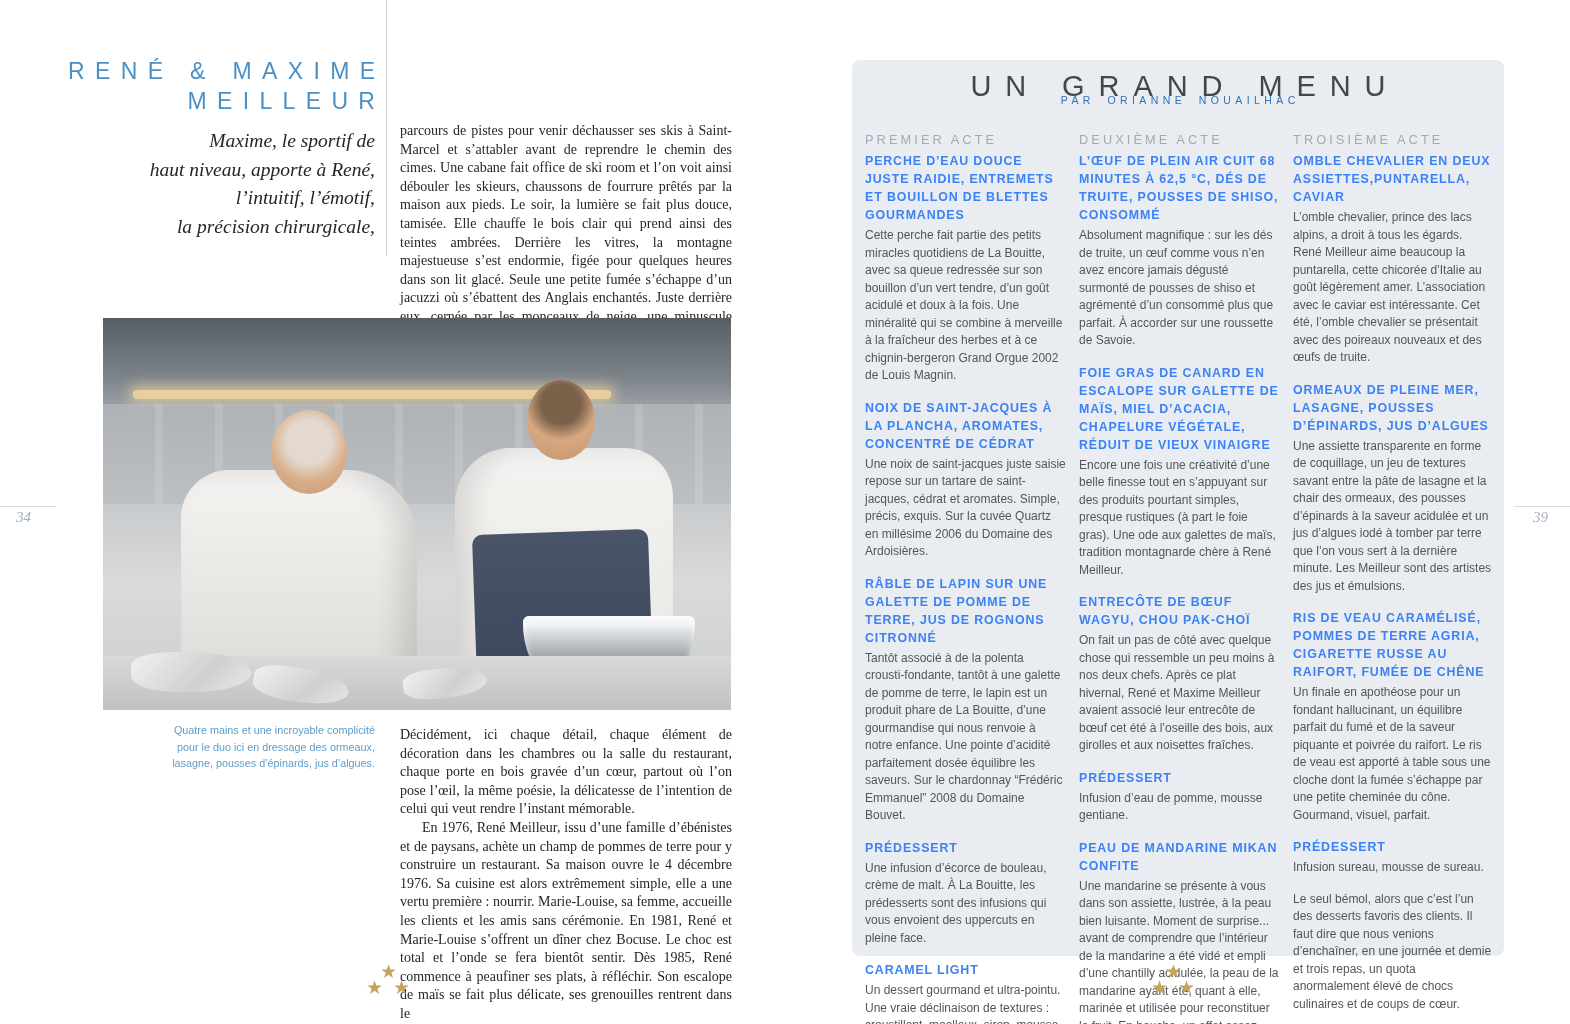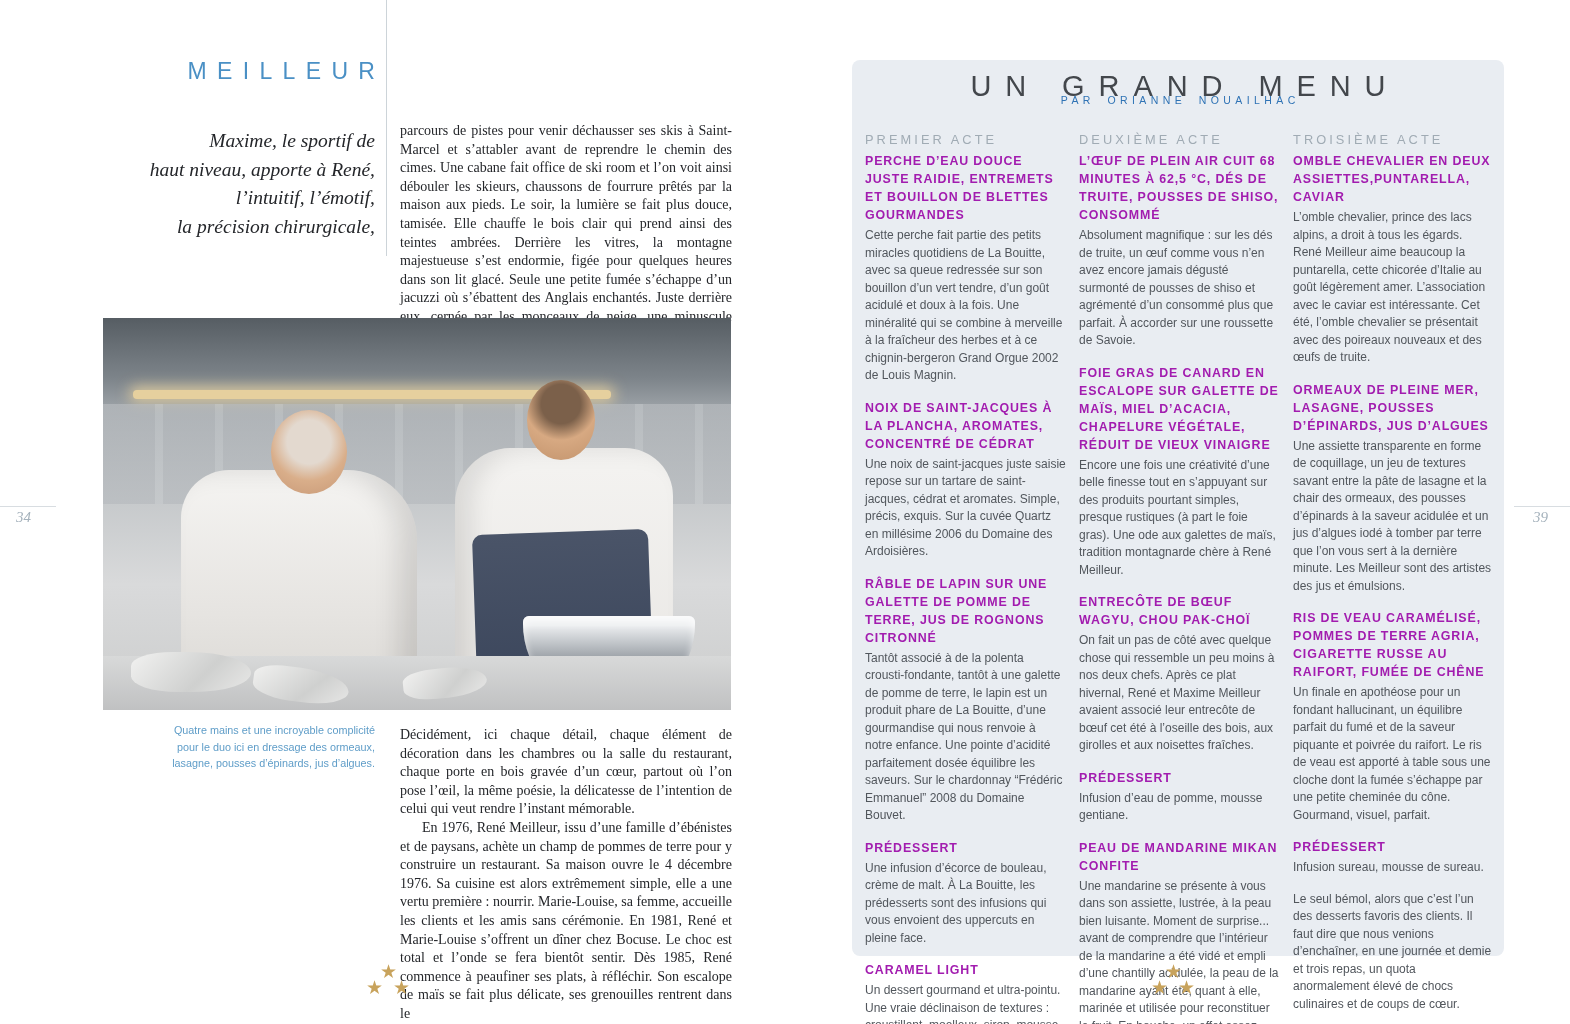--- a/index.html
+++ b/index.html
@@ -83,32 +83,33 @@
     color:#2f73b5;font-weight:normal;font-size:10.5px;letter-spacing:0.42em;text-indent:0.42em;
     word-spacing:0.5em;}
 
   .menu-col{position:absolute;top:132px;width:201px;}
   .col-1{left:865px;}
   .col-2{left:1079px;}
   .col-3{left:1293px;}
 
   .acte{color:#a0abb4;font-size:12.8px;letter-spacing:0.24em;margin:0 0 5px 0;font-weight:200;}
   .menu-section{margin-bottom:14px;}
-  .sec-title{color:#a21caf;font-weight:bold;font-size:12.4px;line-height:18px;
+  .sec-title{color:#3b82f6;font-weight:bold;font-size:12.4px;line-height:18px;
     letter-spacing:0.07em;margin-bottom:3px;}
   .sec-body{color:#51565c;font-size:12px;line-height:17.5px;}
 </style>
 </head>
 <body>
 
 <div class="spread">
 
   <div class="top-rule"></div>
 
   <div class="title-block">
+    <div>RENÉ &amp; MAXIME</div>
     <div>MEILLEUR</div>
   </div>
 
   <div class="quote">
     <div>Maxime, le sportif de</div>
     <div>haut niveau, apporte à René,</div>
     <div>l’intuitif, l’émotif,</div>
     <div>la précision chirurgicale,</div>
   </div>
 

